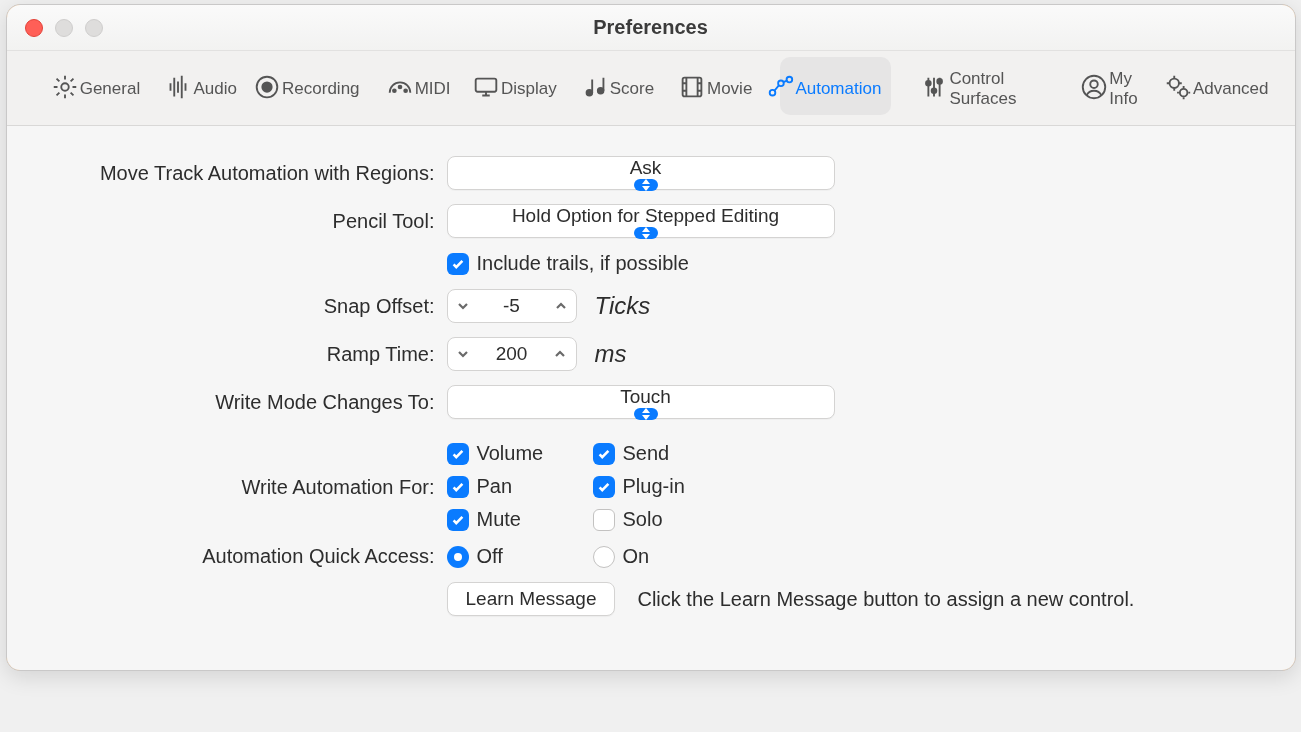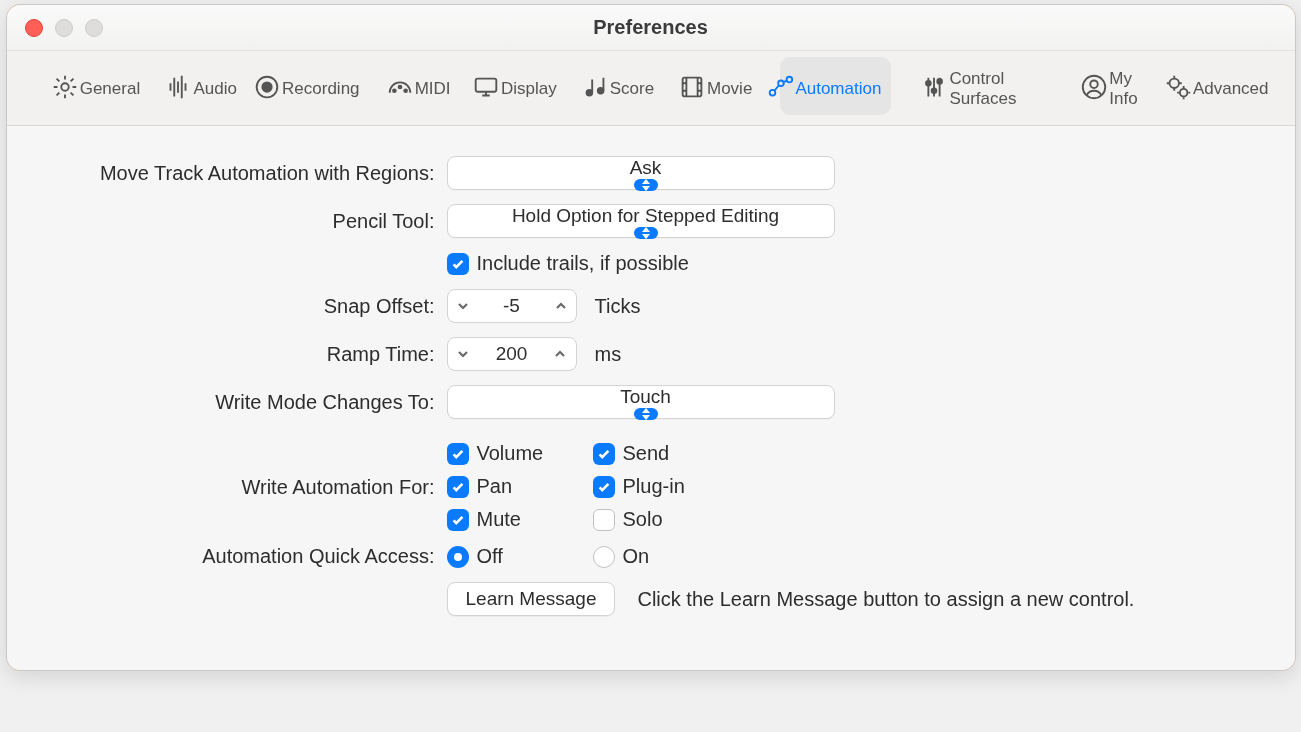--- a/index.html
+++ b/index.html
@@ -172,21 +172,21 @@
   .chev svg{stroke:currentColor;stroke-width:2.2;fill:none;}
 
   .btn {
     background:#fff;border:1px solid #d4d3d2;border-radius:8px;
     height:34px;padding:0 18px;font-size:19px;color:#2d2d2d;
     display:inline-flex;align-items:center;
     box-shadow:0 1px 1px rgba(0,0,0,0.04);
   }
   .btn.disabled{color:#b6b5b4;}
   .hint{font-size:20px;color:#2d2d2d;margin-left:12px;}
-  .unit{font-size:20px;color:#2d2d2d;margin-left:8px;}
+  .unit{font-size:24px;color:#2d2d2d;margin-left:8px;font-style:italic;}
 
   .grid2 {
      display:grid;
      grid-template-columns: 140px 160px;
      row-gap:10px; column-gap: 6px;
   }
 </style>
 </head>
 <body>
 

